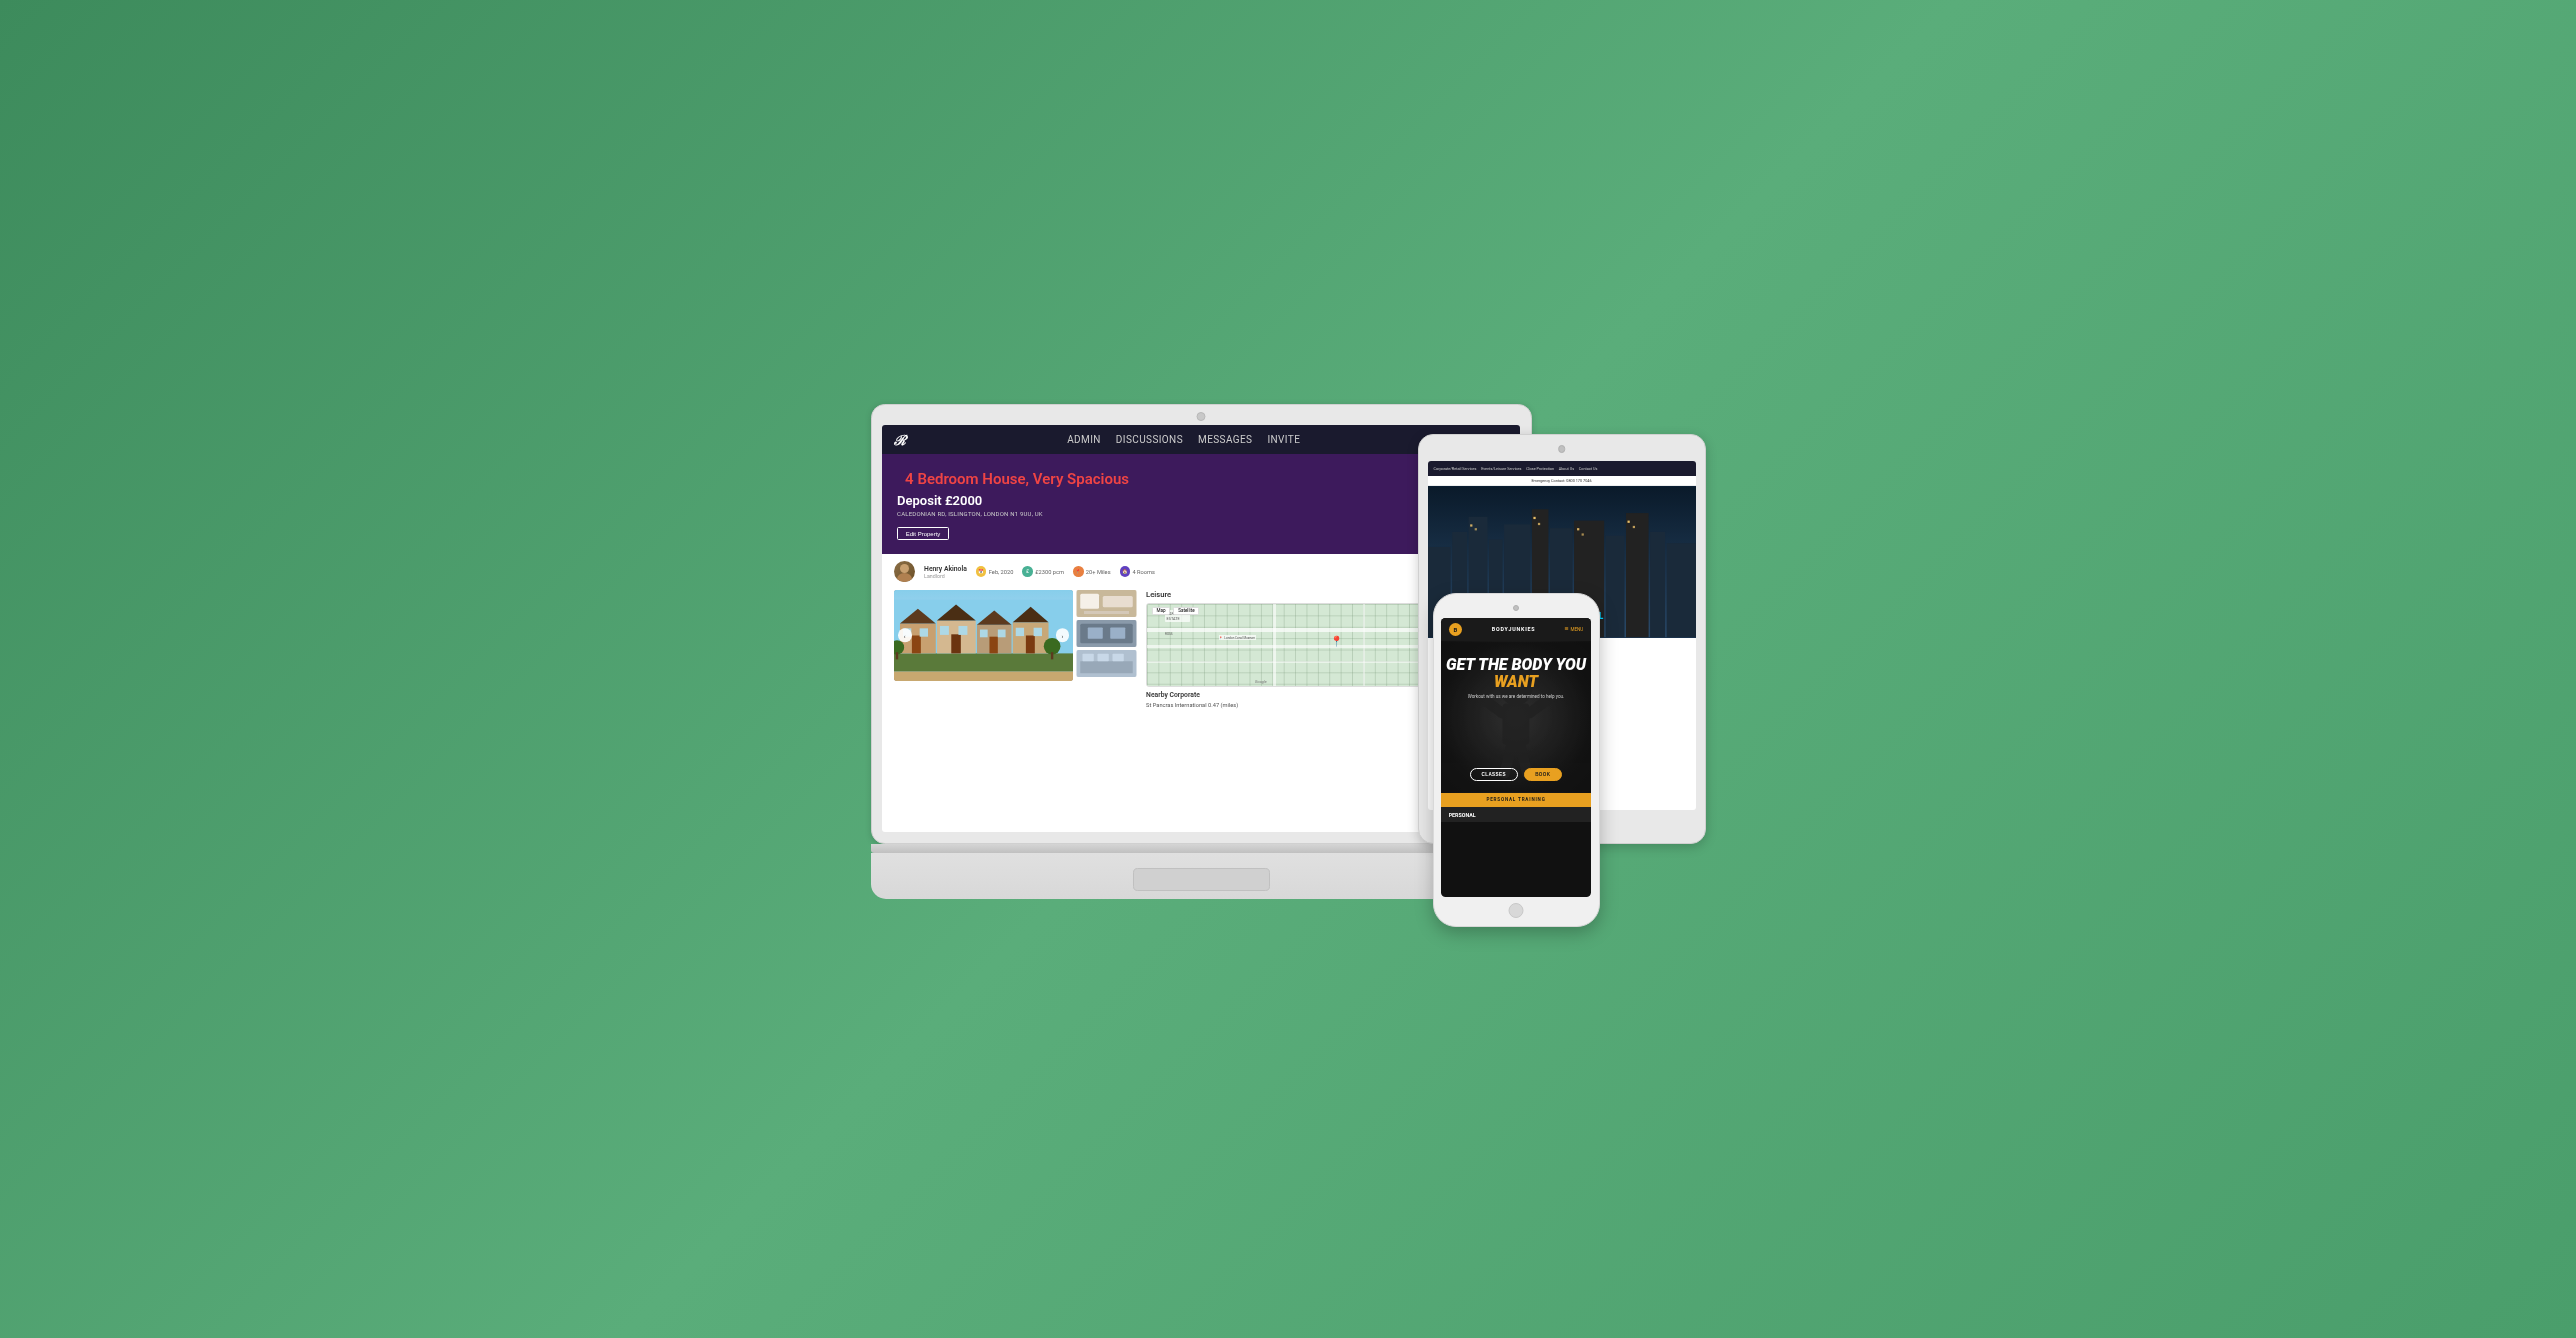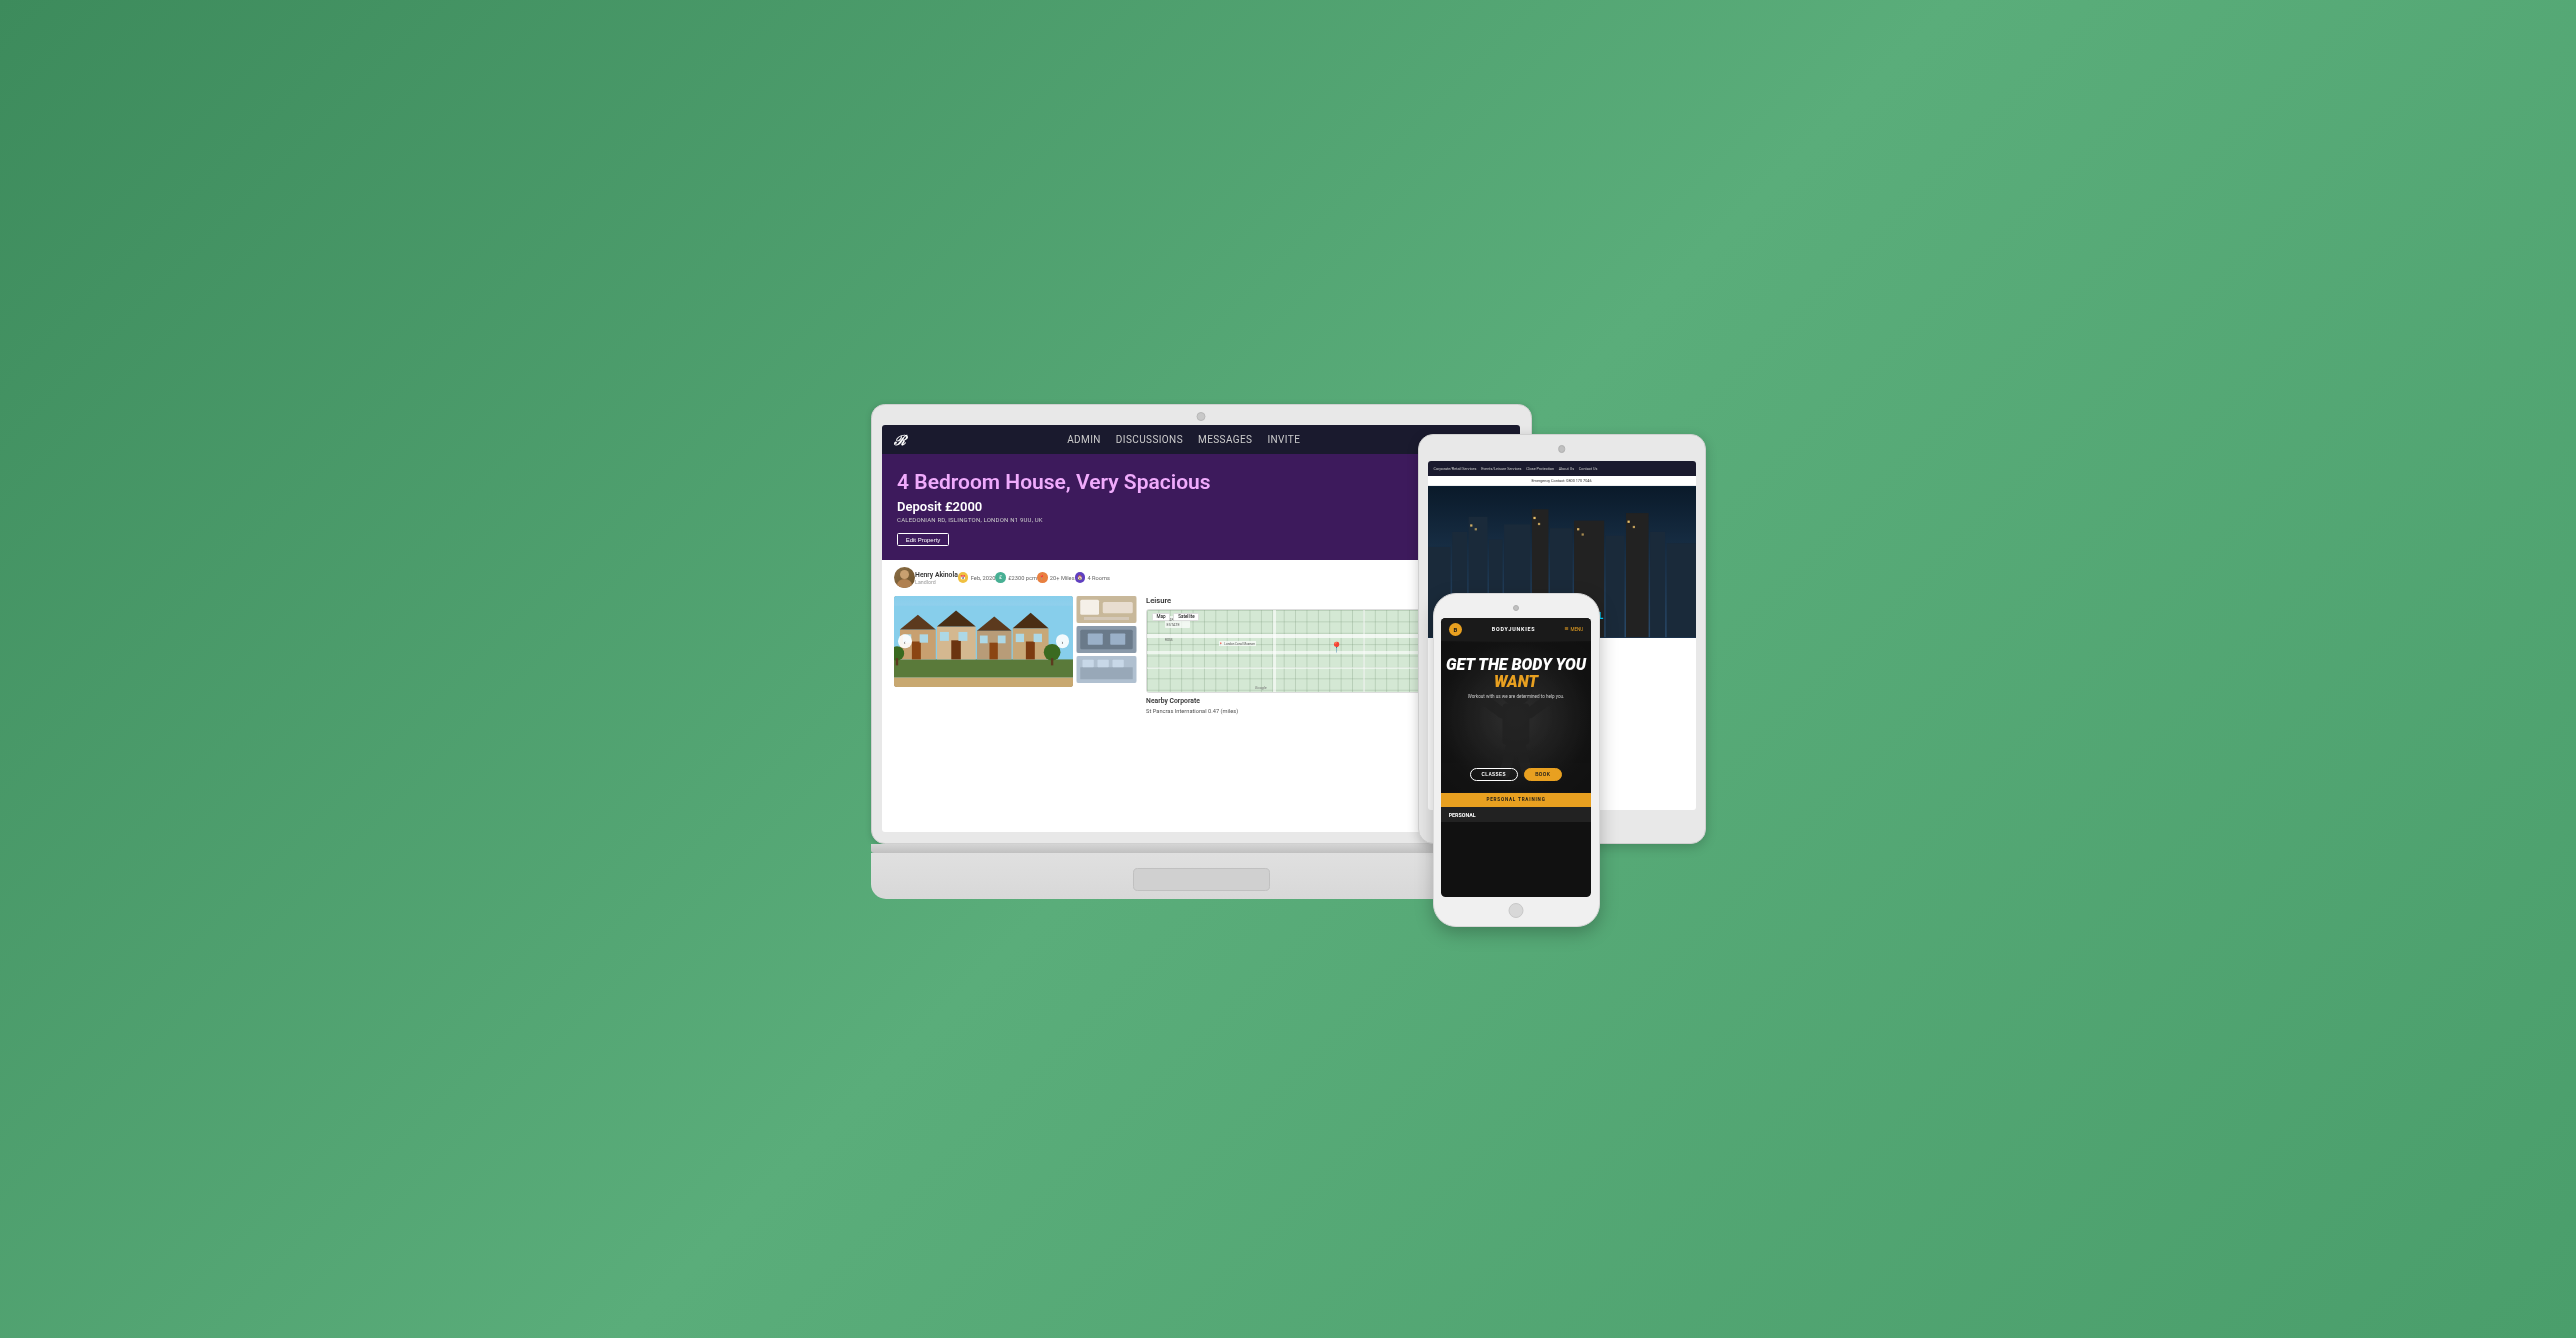--- a/index.html
+++ b/index.html
@@ -138,24 +138,25 @@
       font-size: 8.4px;
     }
 
     .screen-hero {
       background: #3d1a5c;
       padding: 16.7px 15px 13.7px;
       min-height: 76px;
     }
 
     .hero-title {
-      color: #f0abfc;
-      font-size: 21px;
+      color: #ef4444;
+      font-size: 15px;
       font-weight: 600;
       margin-bottom: 4.6px;
+      margin-left: 8px;
     }
 
     .hero-deposit {
       color: white;
       font-size: 13px;
       font-weight: 600;
       margin-bottom: 2.3px;
     }
 
     .hero-address {
@@ -176,20 +177,21 @@
     }
 
     .screen-content {
       background: #fff;
       padding: 7.6px 12px;
     }
 
     .landlord-row {
       display: flex;
       align-items: center;
+      gap: 9px;
       margin-bottom: 7.6px;
     }
 
     .landlord-avatar {
       width: 21px;
       height: 21px;
       border-radius: 50%;
       background: linear-gradient(135deg, #8b6f47, #6b4f27);
       overflow: hidden;
       flex-shrink: 0;

